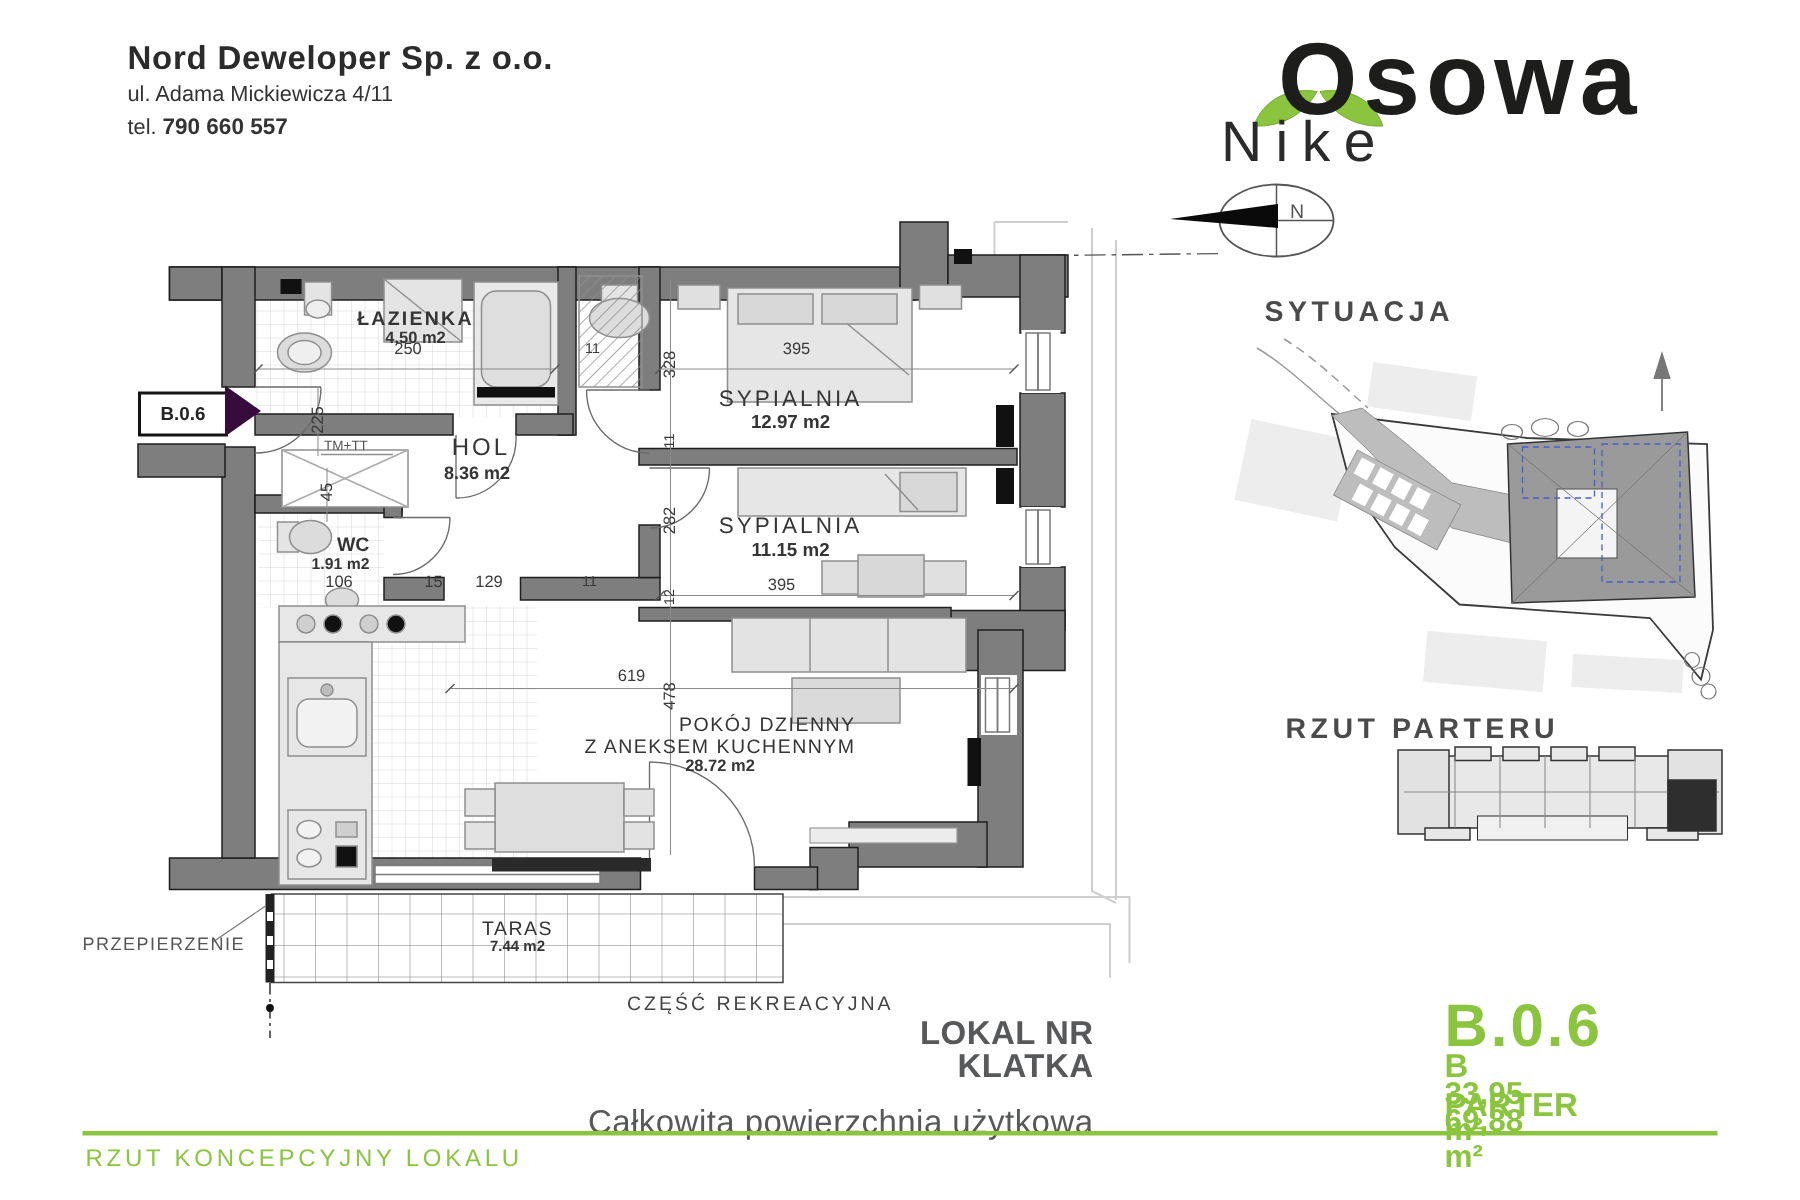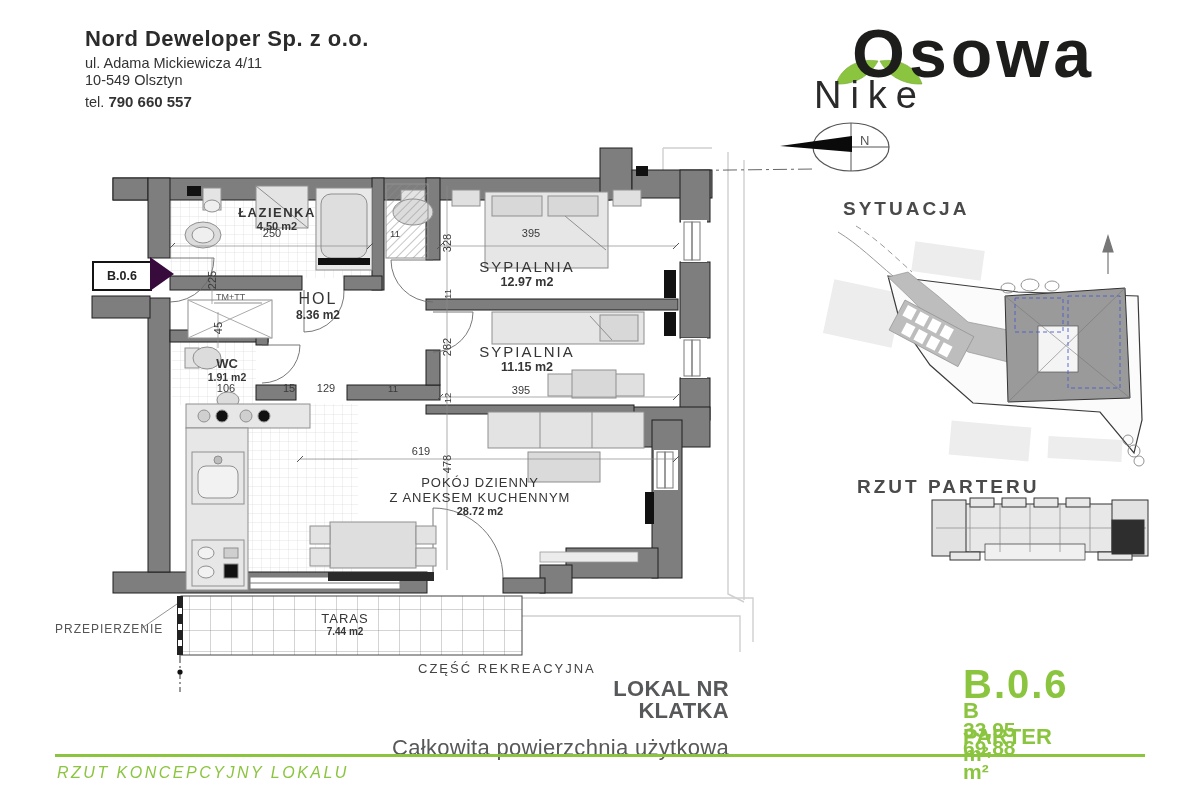--- a/index.html
+++ b/index.html
@@ -11,38 +11,38 @@
   .company{left:85px;top:26px;color:#2b2b2b;line-height:1.15;}
   .company .name{font-size:22px;font-weight:bold;letter-spacing:.5px;margin-bottom:4px;}
   .company .addr{font-size:14.5px;color:#333;}
   .company .tel{font-size:14.5px;color:#333;margin-top:4px;}
   .company .tel b{font-size:15px;}
   .logo-osowa{left:852px;top:14px;font-size:68px;font-weight:bold;color:#1d1d1b;letter-spacing:4px;}
   .logo-nike{right:58px;top:74px;font-size:38px;color:#2a2a2a;letter-spacing:9px;}
 
   
   .room-label{transform:translate(-50%,-50%);text-align:center;color:#353535;white-space:nowrap;}
-  .room-label .rname{display:block;}
+  .room-label .rname{display:block;text-align:right;}
   .room-label .rarea{display:block;font-weight:bold;text-align:center;}
   .dim{transform:translate(-50%,-50%);font-size:11px;color:#3a3a3a;white-space:nowrap;}
   .dim.v{transform:translate(-50%,-50%) rotate(-90deg);}
   .dim.s{font-size:9.5px;}
   .note{color:#555;white-space:nowrap;}
 
   .unit-tag{left:92px;top:261px;width:56px;height:26px;border:2.5px solid #141414;background:#fff;
     display:flex;align-items:center;justify-content:center;font-size:12.5px;font-weight:bold;color:#222;}
   .unit-arrow{left:150px;top:257px;width:0;height:0;border-top:17px solid transparent;
     border-bottom:17px solid transparent;border-left:24px solid #380b3d;}
 
   .panel-title{font-weight:bold;color:#4a4a4a;letter-spacing:3px;font-size:19px;white-space:nowrap;}
   .sumlabel{position:absolute;right:255px;text-align:right;color:#57585a;font-size:22px;letter-spacing:.3px;}
   .sumlabel.b{font-weight:bold;}
   .sumvalue{position:absolute;left:963px;color:#8bc53f;font-weight:bold;}
   .green-line{left:55px;top:754px;width:1090px;height:3px;background:#8bc53f;}
-  .footer-title{left:57px;top:764px;color:#8bc53f;font-size:16px;letter-spacing:2.5px;font-style:italic;}
+  .footer-title{left:57px;top:764px;color:#8bc53f;font-size:16px;letter-spacing:2.5px;}
 </style>
 </head>
 <body>
 
 <div class="page">
 
   <svg class="abs" style="left:0;top:0" width="1200" height="800" viewBox="0 0 1200 800">
     <defs>
       <pattern id="tiles" width="9" height="9" patternUnits="userSpaceOnUse">
         <path d="M9 0H0V9" fill="none" stroke="#d8d8d8" stroke-width="0.7"></path>
@@ -321,21 +321,20 @@
 
     <g fill="#8bc53f" stroke="#6ea32c" stroke-width="0.6">
       <path d="M 836 84 C 842 66 860 58 878 61 C 870 76 854 85 836 84 Z"></path>
       <path d="M 922 84 C 916 66 898 58 880 61 C 888 76 904 85 922 84 Z"></path>
     </g>
   </svg>
 
   <div class="abs company">
     <div class="name">Nord Deweloper Sp. z o.o.</div>
     <div class="addr">ul. Adama Mickiewicza 4/11</div>
-    <div class="addr">10-549 Olsztyn</div>
     <div class="tel"><span>tel. </span><b>790 660 557</b></div>
   </div>
   <div class="abs logo-osowa">Osowa</div>
   <div class="abs logo-nike">Nike</div>
   <div class="abs" style="left:860px;top:133px;font-size:13px;color:#555">N</div>
 
   <div class="abs panel-title" style="left:843px;top:198px">SYTUACJA</div>
   <div class="abs panel-title" style="left:857px;top:476px">RZUT PARTERU</div>
 
   <div class="abs unit-tag">B.0.6</div>

